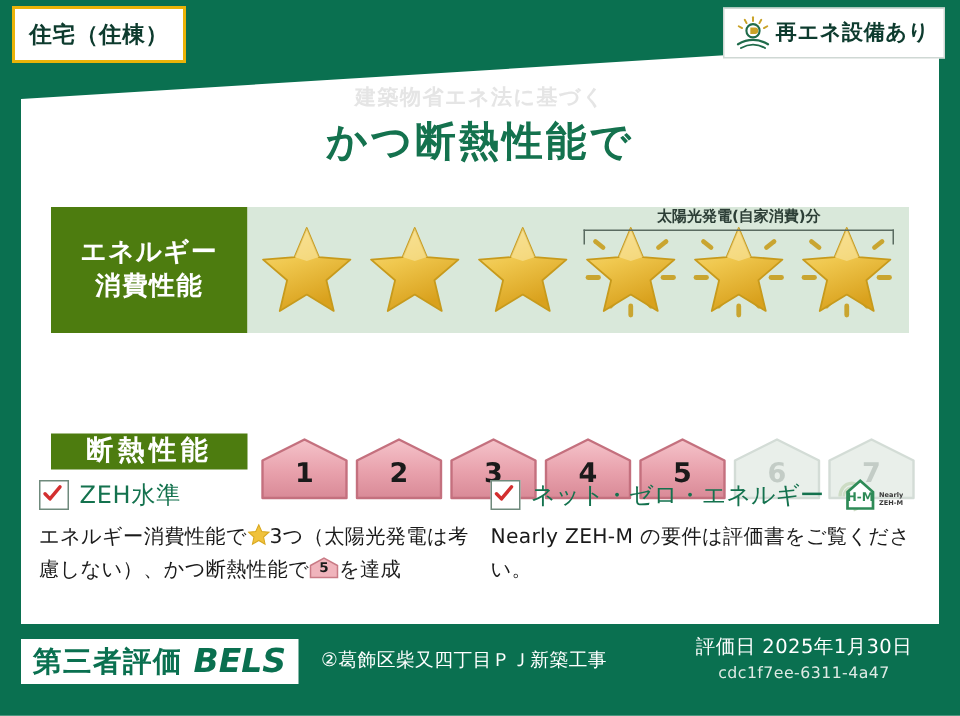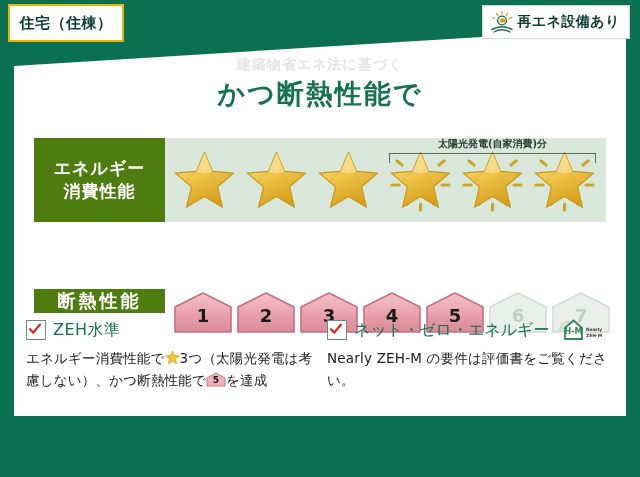--- a/index.html
+++ b/index.html
@@ -427,14 +427,25 @@
           <path d="M7 11 L15.5 3.5 L24 11 L24 22 L7 22 Z" fill="#ffffff" stroke="#2e8b57" stroke-width="1.8"></path>
           <text x="15.5" y="17" font-size="8" font-weight="bold" fill="#2e8b57" text-anchor="middle" font-family="DejaVu Sans, sans-serif">H-M</text>
           <text x="28" y="14" font-size="4.4" font-weight="bold" fill="#3a3a3a" font-family="DejaVu Sans, sans-serif">Nearly</text>
           <text x="28" y="19.5" font-size="4.4" font-weight="bold" fill="#3a3a3a" font-family="DejaVu Sans, sans-serif">ZEH-M</text>
         </svg>
       </div>
       <div class="claim-body">Nearly ZEH-M の要件は評価書をご覧ください。</div>
     </div>
   </div>
 
+  <div class="footer">
+    <div class="bels">
+      <span class="jp">第三者評価</span>
+      <span class="en">BELS</span>
+    </div>
+    <div class="project">②葛飾区柴又四丁目ＰＪ新築工事</div>
+    <div class="meta">
+      <div class="date">評価日 2025年1月30日</div>
+      <div class="uid">cdc1f7ee-6311-4a47</div>
+    </div>
+  </div>
 
 </div>
 
 </body></html>

